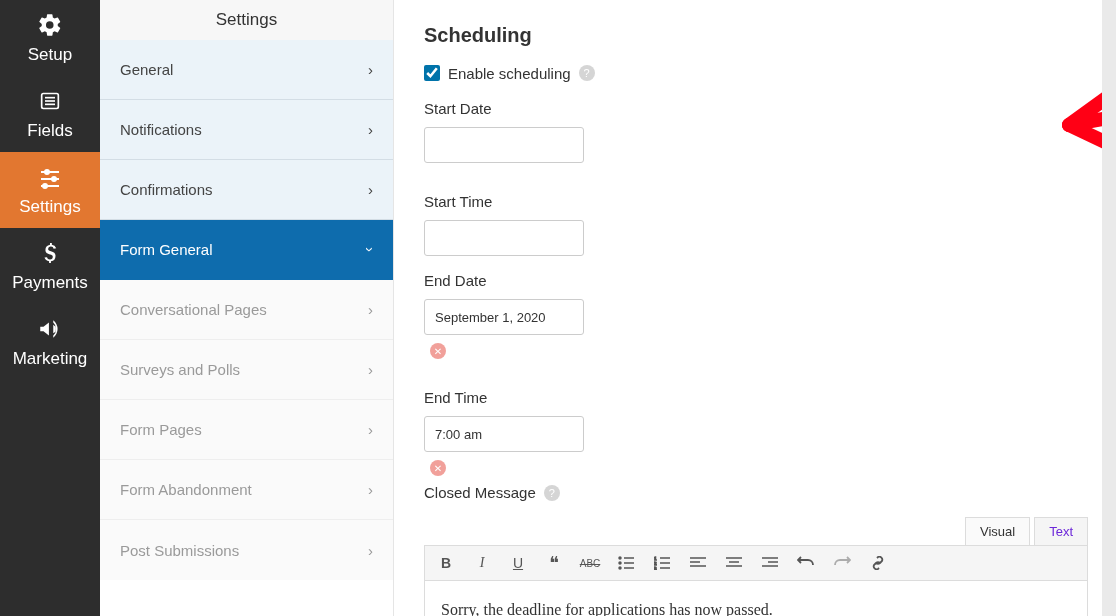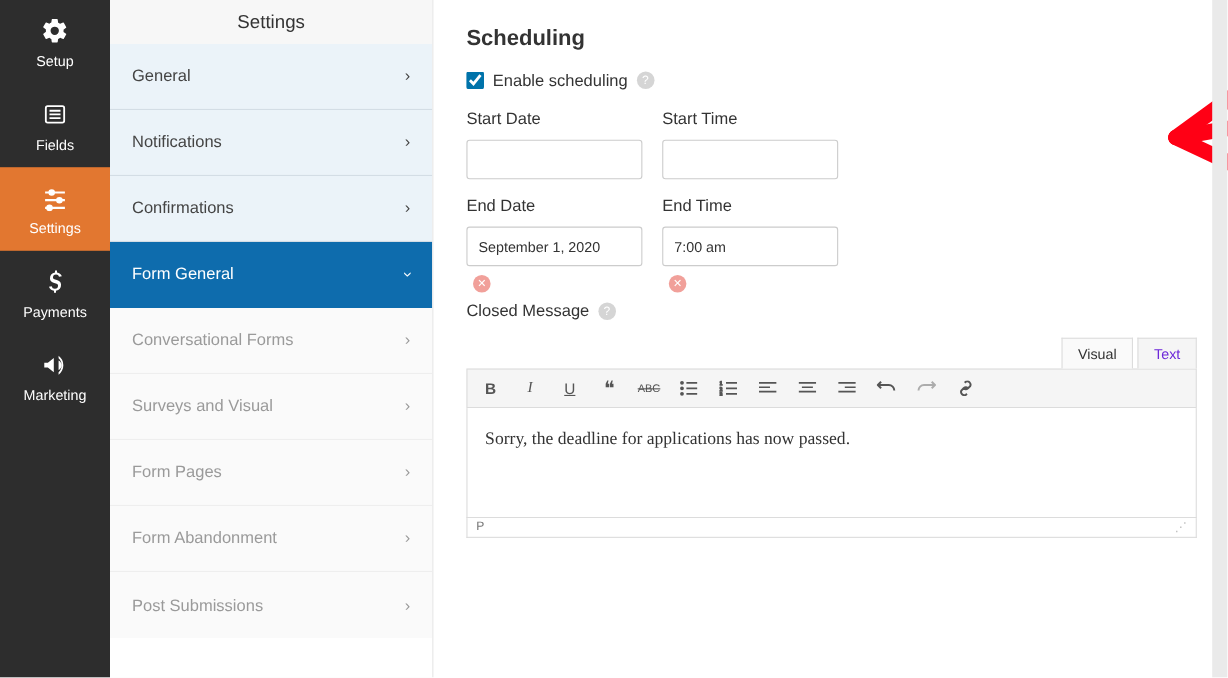--- a/index.html
+++ b/index.html
@@ -2,35 +2,35 @@
 <html><head>
 <meta charset="utf-8">
 <style>
 * { box-sizing: border-box; margin: 0; padding: 0; }
 body { font-family: -apple-system, BlinkMacSystemFont, "Segoe UI", Helvetica, Arial, sans-serif; background: #fff; }
 .app { display: flex; width: 1116px; height: 616px; position: relative; overflow: hidden; }
 .left-nav { width: 100px; background: #2d2d2d; display: flex; flex-direction: column; }
 .left-nav-item { height: 76px; display: flex; flex-direction: column; align-items: center; justify-content: center; color: #fff; cursor: pointer; gap: 6px; }
 .left-nav-item.active { background: #e27730; }
 .left-nav-item .icon { width: 28px; height: 28px; display: flex; align-items: center; justify-content: center; }
-.left-nav-item .label { font-size: 13px; }
+.left-nav-item .label { font-size: 17px; }
 .settings-panel { width: 293px; background: #f7f7f7; display: flex; flex-direction: column; }
 .settings-header { height: 40px; display: flex; align-items: center; justify-content: center; font-size: 17px; color: #333; background:#f7f7f7; border-bottom:0; }
 .settings-body { flex: 1; background: #fff; }
 .sidebar-item { height: 60px; display: flex; align-items: center; padding: 0 20px; font-size: 15px; color: #444; background: #ebf3f9; border-bottom: 1px solid #d3dde5; cursor: pointer; justify-content: space-between; }
 .sidebar-item.selected { background: #0e6cad; color: #fff; border-bottom: 1px solid #0e6cad; }
 .sidebar-item.dim { color: #9a9a9a; background: #fafafa; border-bottom: 1px solid #eee; }
 .chevron { font-weight: 300; }
 .main { flex: 1; background: #fff; padding: 24px 0 0 30px; border-left: 1px solid #e5e5e5; position: relative; }
 .section-title { font-size: 20px; font-weight: 700; color: #333; margin-bottom: 18px; }
 .checkbox-row { display: flex; align-items: flex-start; gap: 8px; margin-bottom: 18px; }
 .checkbox-row input { width: 16px; height: 16px; accent-color: #0073aa; }
 .checkbox-row label { font-size: 15px; color: #333; }
 .help-icon { width: 16px; height: 16px; border-radius: 50%; background: #d5d5d5; color: #fff; font-size: 11px; display: inline-flex; align-items: center; justify-content: center; }
-.field-grid { display: flex; gap: 18px; margin-bottom: 8px; }
+.field-grid { display: flex; gap: 30px; margin-bottom: 8px; flex-direction: column; }
 .field-col { display: flex; flex-direction: column; }
 .field-label { font-size: 15px; color: #333; margin-bottom: 10px; }
 .text-input { height: 36px; width: 160px; border: 1px solid #ccc; border-radius: 3px; padding: 0 10px; font-size: 13px; color: #333; }
 .clear-btn { width: 16px; height: 16px; border-radius: 50%; background: #f1a09a; color: #fff; font-size: 10px; display: flex; align-items: center; justify-content: center; margin-top: 8px; cursor: pointer; margin-left: 6px; }
 .closed-msg-label { font-size: 15px; color: #333; margin-top: 6px; margin-bottom: 16px; display: flex; align-items: center; gap: 8px; }
 .editor-wrap { margin-right: 28px; }
 .editor-tabs { display: flex; justify-content: flex-end; text-align: center; }
 .editor-tab { border: 1px solid #dcdcdc; border-bottom: none; padding: 6px 14px; font-size: 13px; color: #6d28d9; background: #f5f5f5; margin-left: 4px; cursor: pointer; }
 .editor-tab.active { background: #fafafa; color: #333; }
 .toolbar { border: 1px solid #dcdcdc; background: #f5f5f5; padding: 6px 10px; display: flex; gap: 14px; align-items: center; }
@@ -110,25 +110,25 @@
       </div>
       <div class="sidebar-item">
         <span>Confirmations</span>
         <span class="chevron">›</span>
       </div>
       <div class="sidebar-item selected">
         <span>Form General</span>
         <span class="chevron" style="transform:rotate(90deg)">›</span>
       </div>
       <div class="sidebar-item dim">
-        <span>Conversational Forms</span>
-        <span class="chevron">›</span>
-      </div>
-      <div class="sidebar-item dim">
-        <span>Surveys and Visual</span>
+        <span>Conversational Pages</span>
+        <span class="chevron">›</span>
+      </div>
+      <div class="sidebar-item dim">
+        <span>Surveys and Polls</span>
         <span class="chevron">›</span>
       </div>
       <div class="sidebar-item dim">
         <span>Form Pages</span>
         <span class="chevron">›</span>
       </div>
       <div class="sidebar-item dim">
         <span>Form Abandonment</span>
         <span class="chevron">›</span>
       </div>

